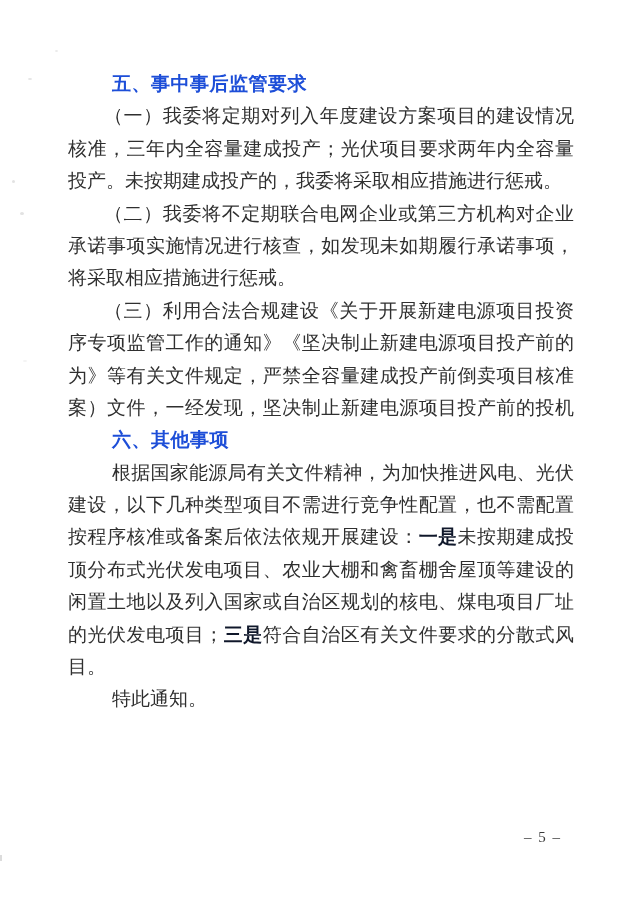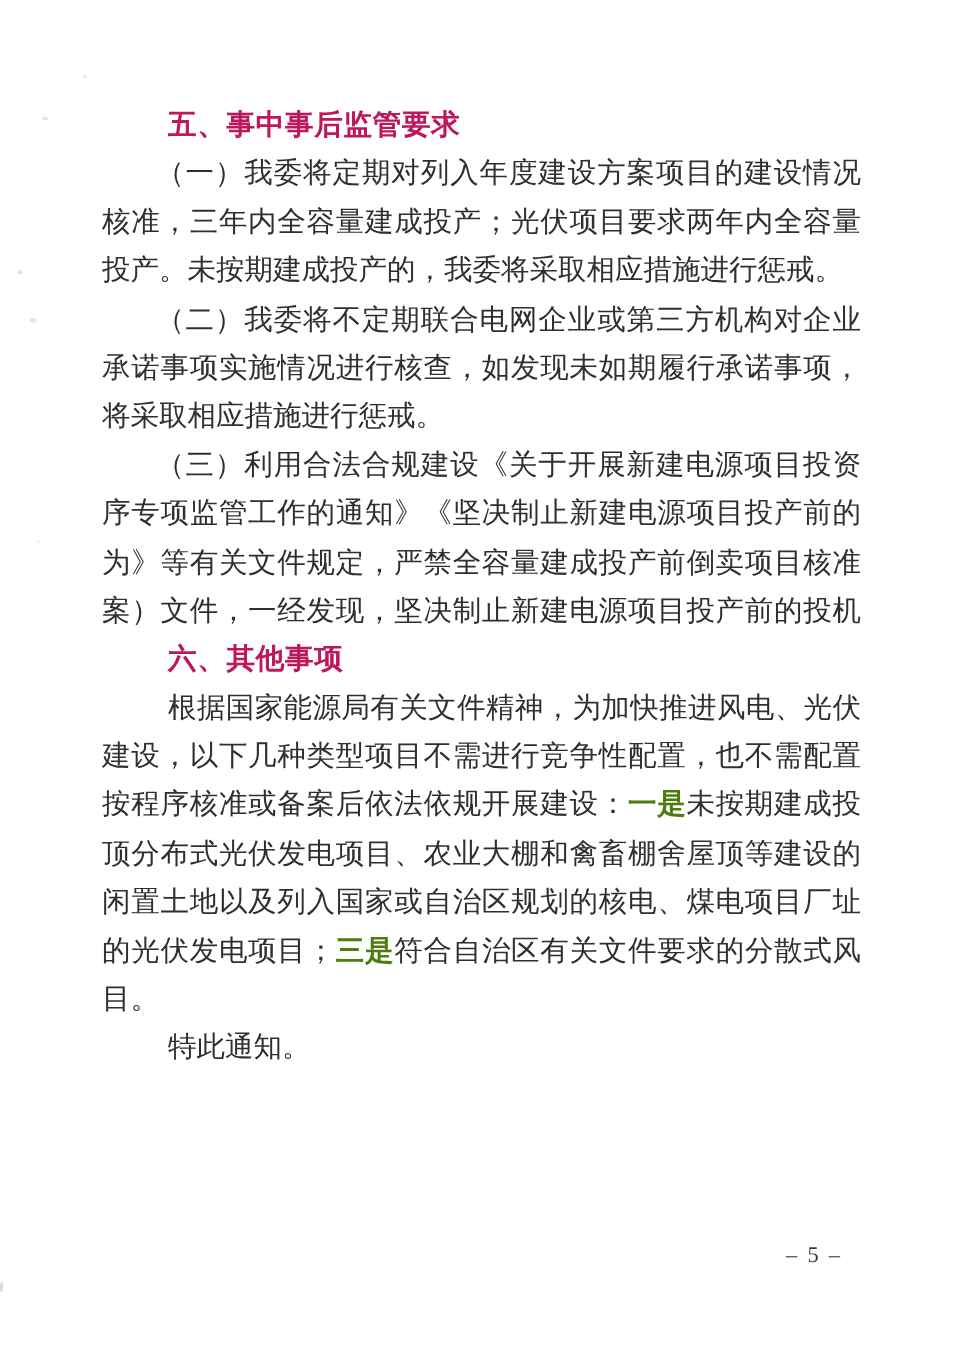--- a/index.html
+++ b/index.html
@@ -24,27 +24,27 @@
     overflow:hidden;
   }
   .jf {
     text-align:justify;
     text-align-last:justify;
     text-justify:inter-character;
   }
   .hd {
     font-family:"Liberation Sans","DejaVu Sans",sans-serif;
     font-weight:700;
-    color:#be185d;
+    color:#1d4ed8;
     font-size:19px;
     letter-spacing:0.5px;
   }
   .ind { padding-left:44px; }
   .ip  { padding-left:36px; }
-  .em  { font-weight:700; color:#4d7c0f; }
+  .em  { font-weight:700; color:#0f172a; }
   .pagenum {
     position:absolute;
     left:524px; top:829px;
     font-size:15px;
     color:#3a3a3a;
     letter-spacing:1.5px;
     font-family:"Liberation Serif","DejaVu Serif",serif;
   }
   .speckle {
     position:absolute;

